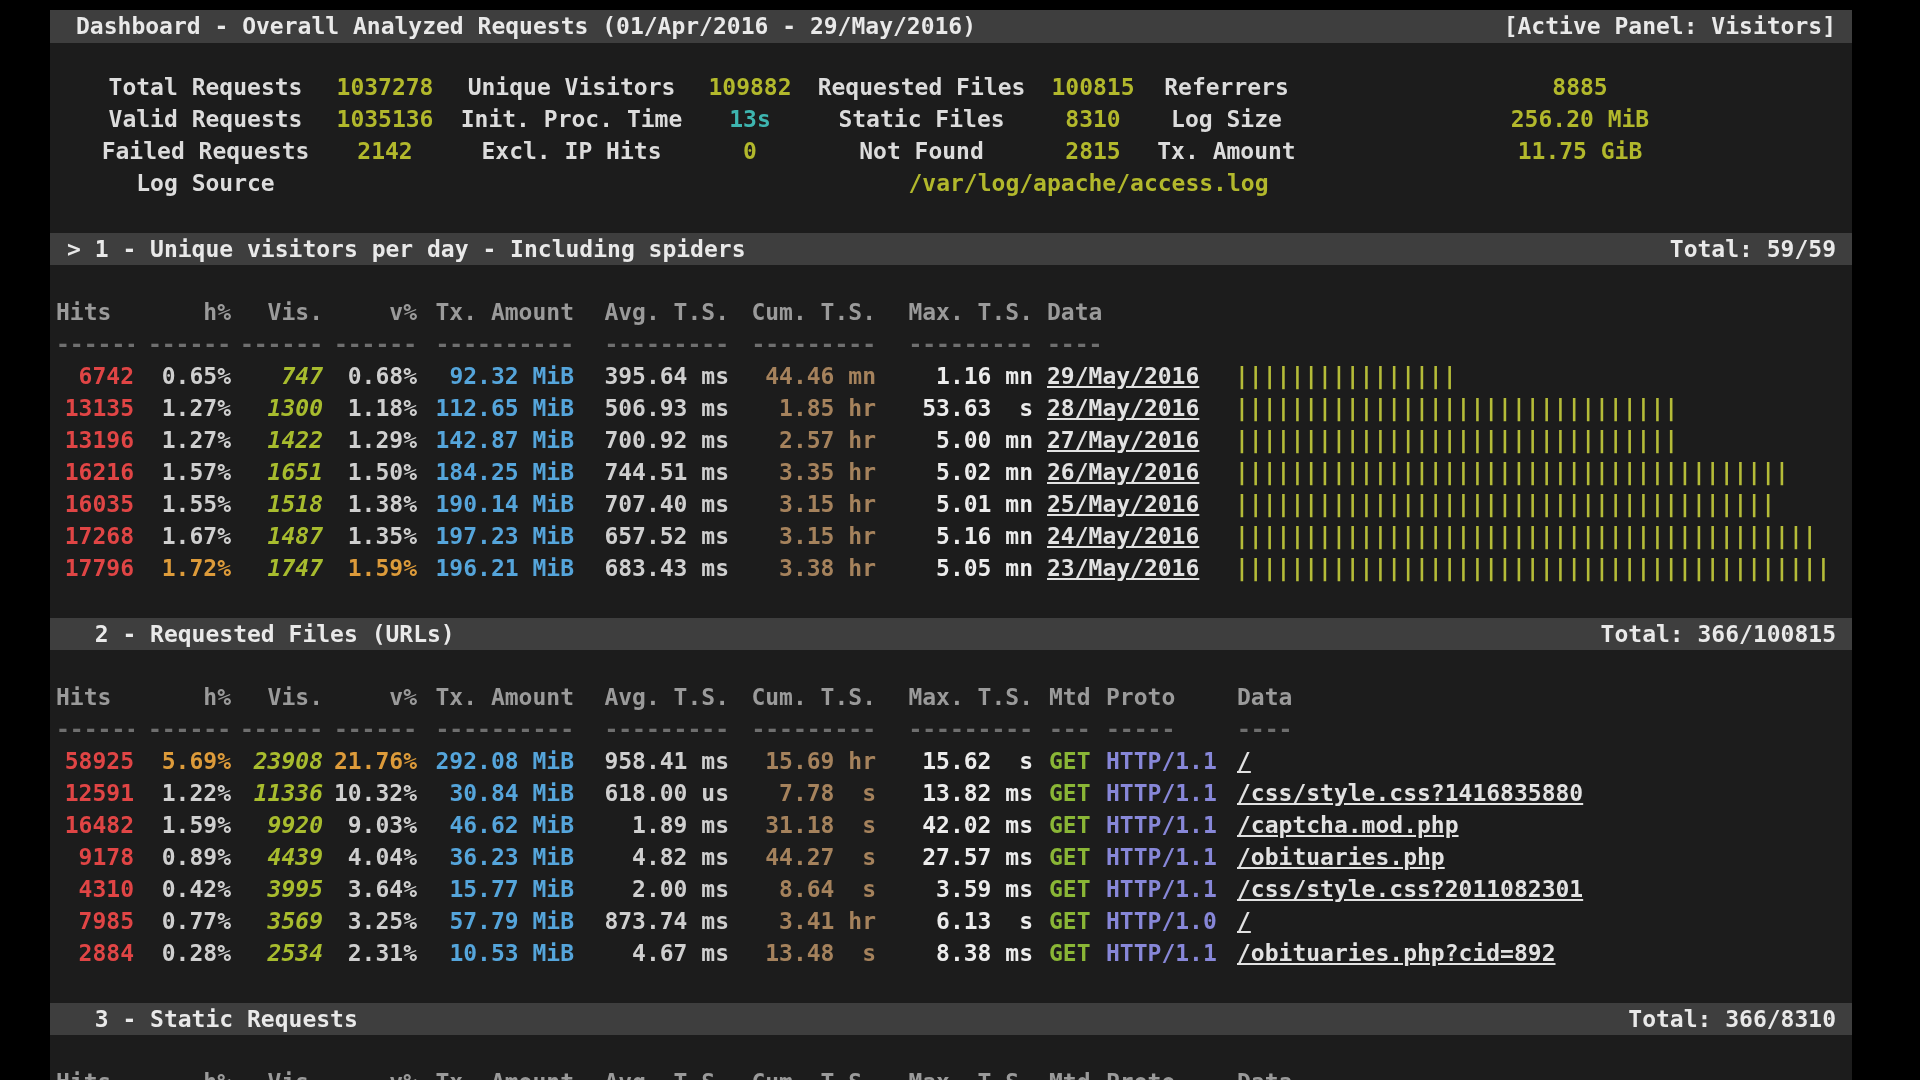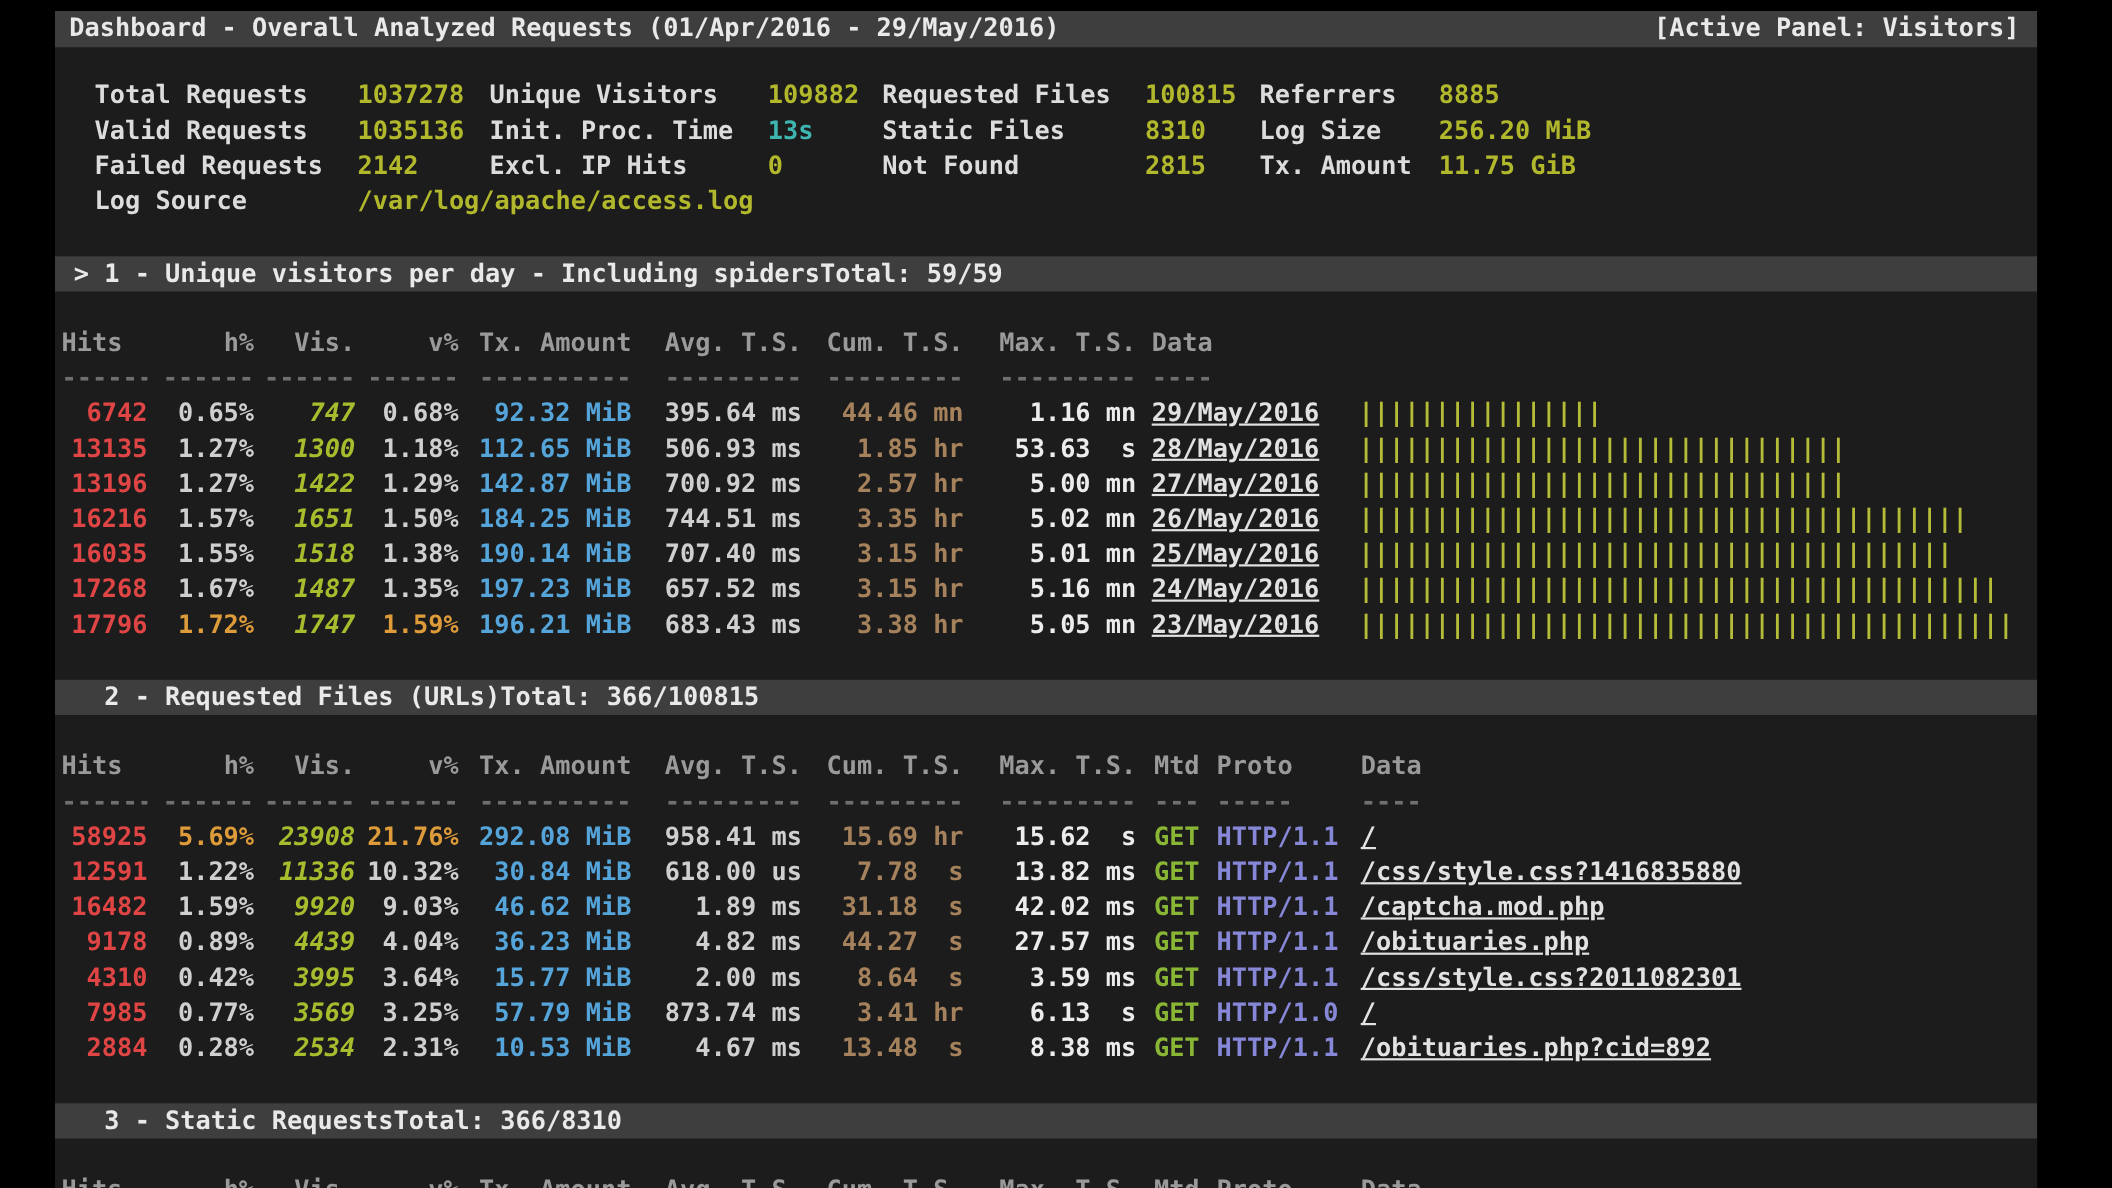--- a/index.html
+++ b/index.html
@@ -12,40 +12,40 @@
     color: var(--fg, #cfcfcf);
   }
   .terminal {
     position:absolute; left:50px; top:10px; width:1802px; height:1070px;
     background: var(--terminal-bg, #1c1c1c);
     overflow:hidden;
   }
   .titlebar {
     display:flex; justify-content:space-between;
     height:33px; line-height:33px;
-    padding:0 16px 0 13px;
+    padding:0 16px 0 26px;
     background: var(--bar-bg, #3e3e3e);
     color: var(--bar-fg, #e9e9e9);
     white-space:pre;
   }
   
-  .summary { margin-top:28px; padding-left:36px; }
+  .summary { margin-top:28px; padding-left:36px;text-align:center; }
   .srow { display:flex; height:32px; line-height:32px; white-space:pre; }
   .slabel { color: var(--label, #dcdcdc); flex:none; }
   .sval { color: var(--value-yellow, #b2b82c); flex:none; }
   .sval.cyan { color: var(--value-cyan, #3eb5b0); }
   .sval.wide { flex:1; }
   .sl0{width:239px} .sv0{width:120px}
   .sl1{width:253px} .sv1{width:104px}
   .sl2{width:239px} .sv2{width:104px}
   .sl3{width:163px} .sv3{flex:1}
   
   .pbar {
     margin-top:34px;
-    display:flex; 
+    display:flex; justify-content:space-between;
     height:32px; line-height:32px;
     padding:0 16px 0 17px;
     background: var(--bar-bg, #3e3e3e);
     color: var(--bar-fg, #e9e9e9);
     white-space:pre;
   }
   
   .ptable { margin-top:31px; }
   .trow { display:flex; height:32px; line-height:32px; padding-left:6px; }
   .cell { flex:none; white-space:pre; overflow:hidden; text-align:right; }

